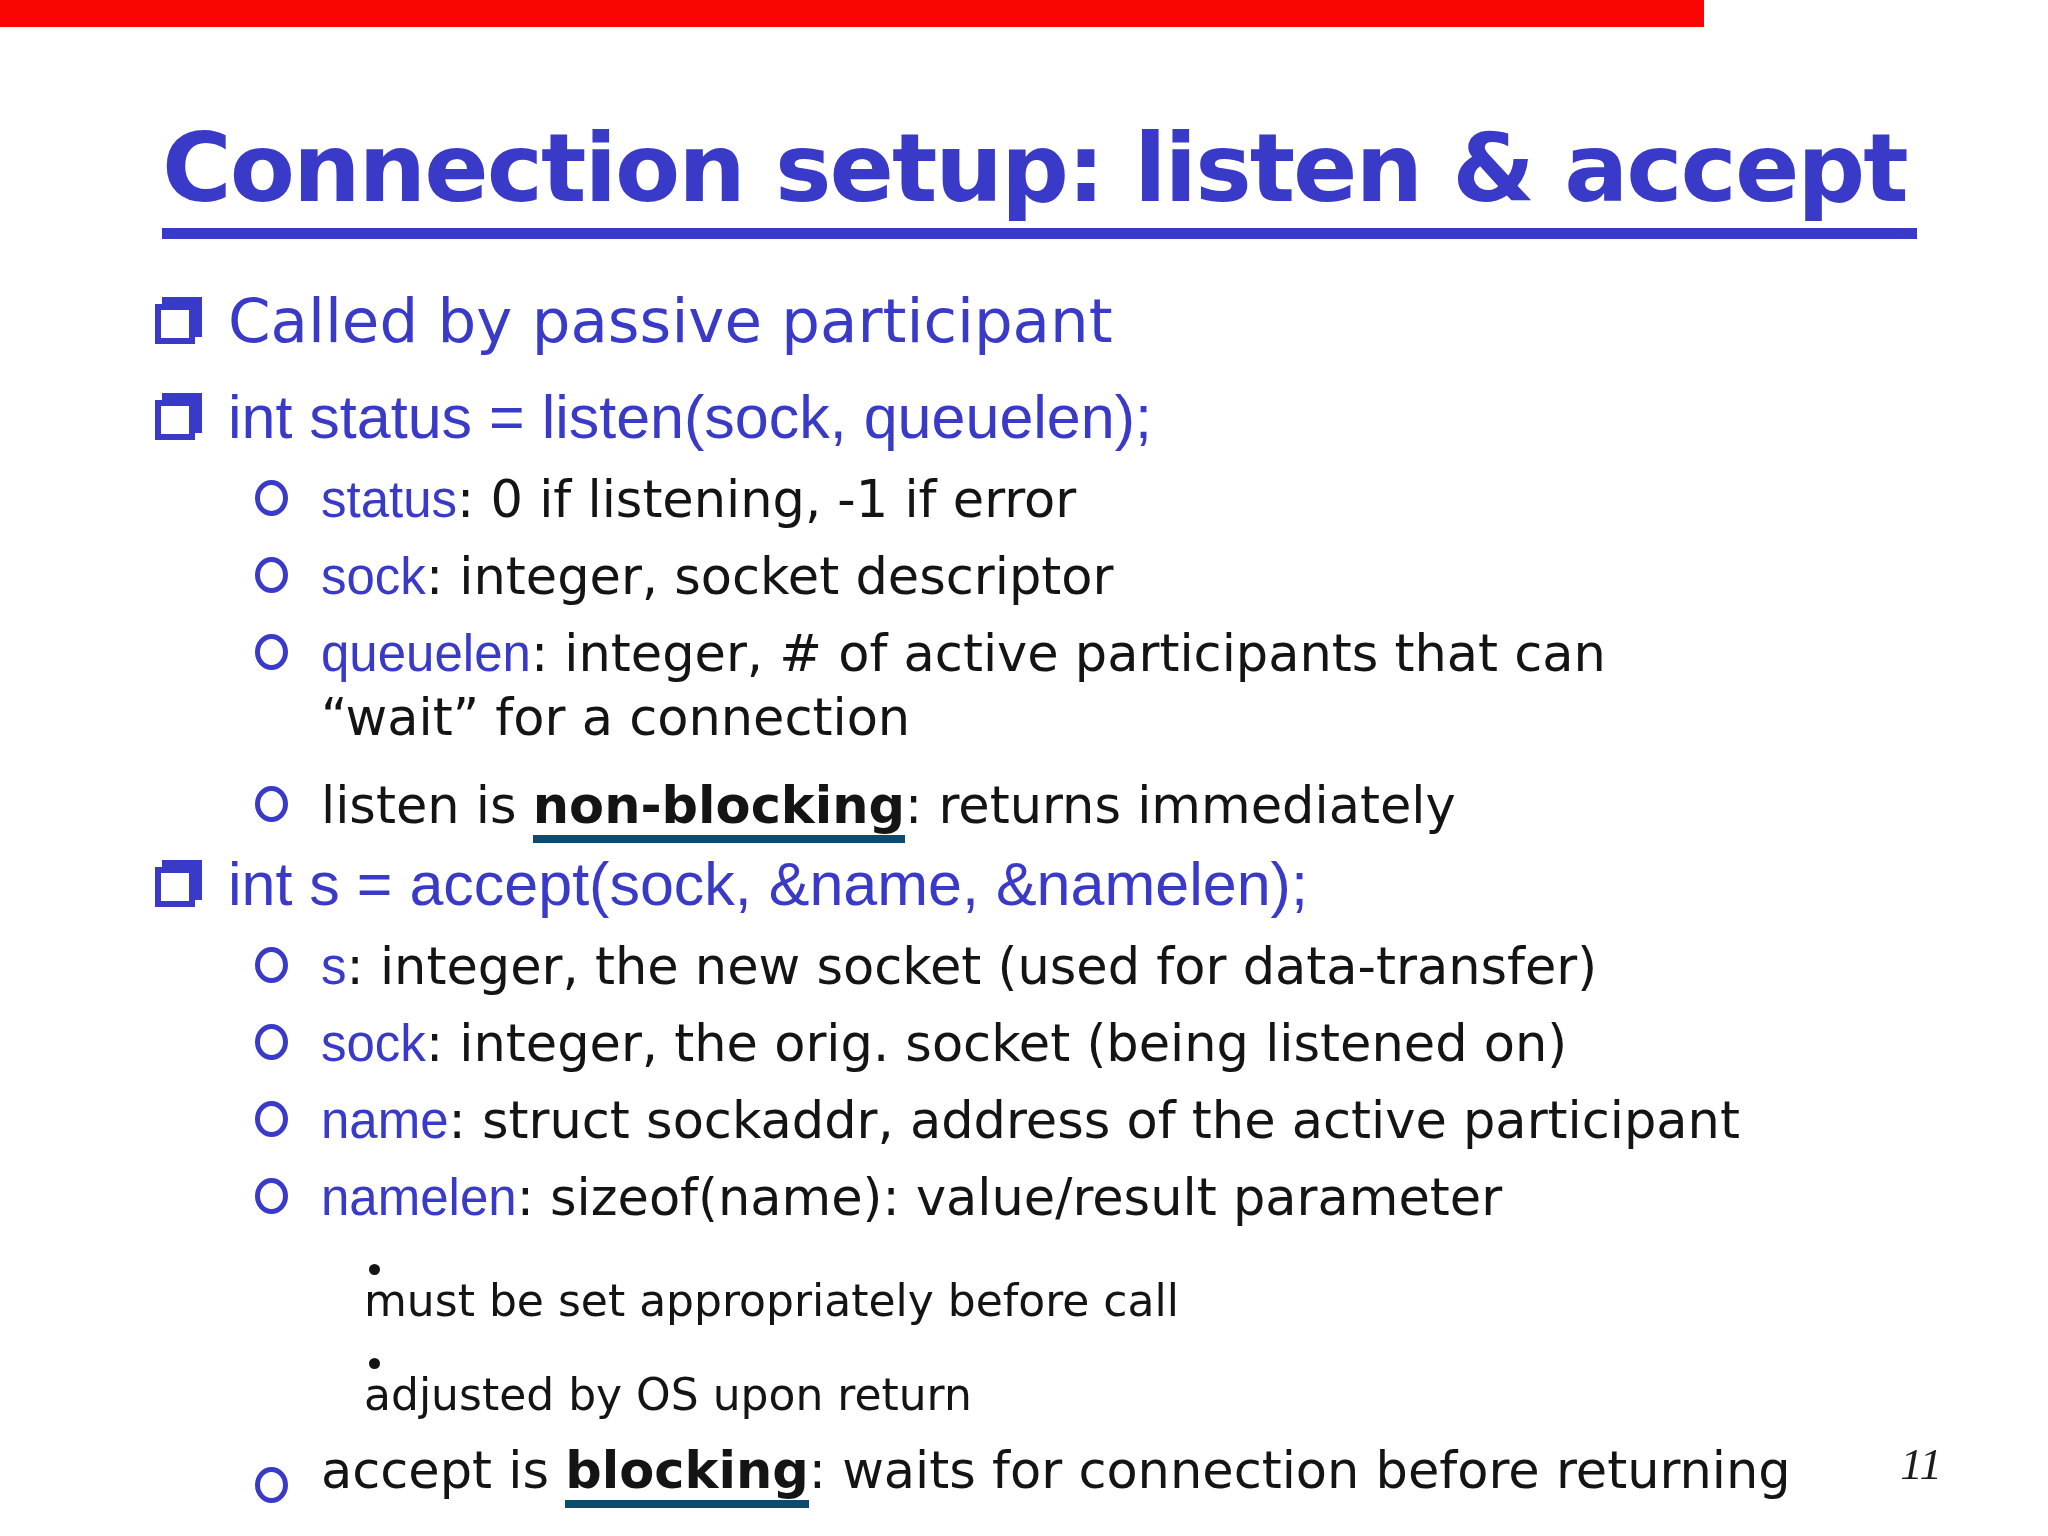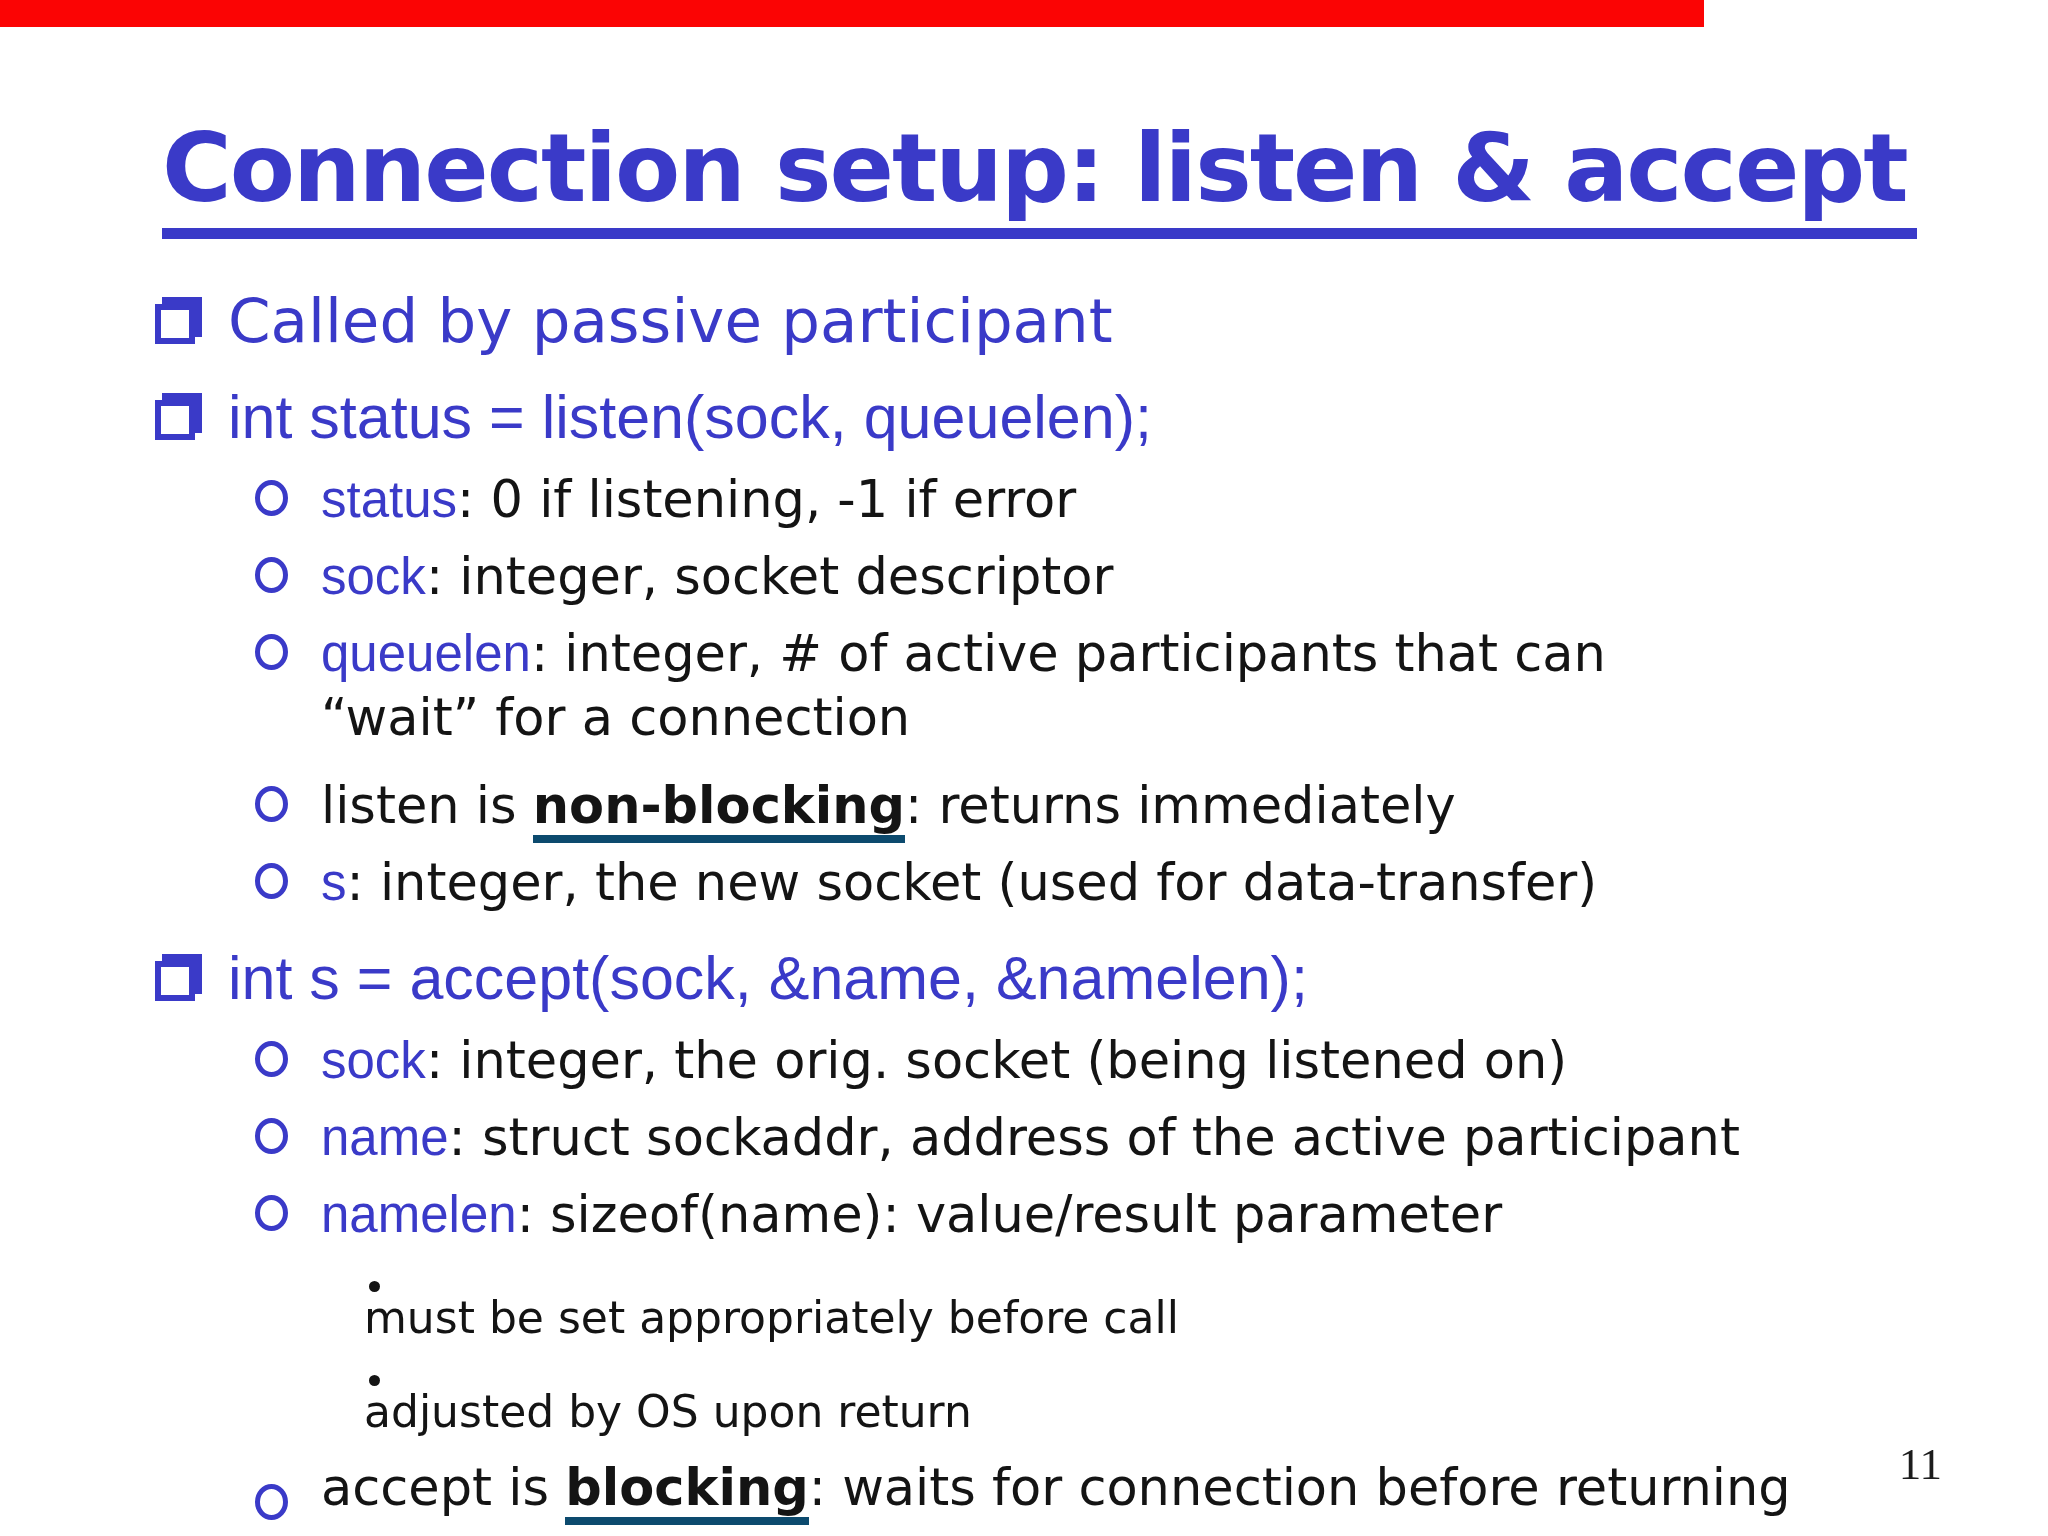--- a/index.html
+++ b/index.html
@@ -65,21 +65,21 @@
     background:#141414;
     margin-top:21px;margin-left:5px;
   }
   .c-blue{color:var(--blue);}
   .f-sans{font-family:"Liberation Sans",sans-serif;}
   .bold{font-weight:bold;}
   .uline{border-bottom:8px solid #0c4a6e;}
   .pageno{
     position:absolute;right:106px;bottom:46px;
     font-family:"Liberation Serif","DejaVu Serif",serif;
-    font-size:45px;color:#1c1c1c;
+    font-size:45px;color:#1c1c1c;font-style:italic;
   }
 </style>
 </head>
 <body>
 
 <div class="slide">
   <div class="progress" style="width: 83.2%; background: rgb(251, 4, 4);"></div>
   <h1 class="title">Connection setup: listen &amp; accept</h1>
   <div class="content">
       <div class="row lvl1">
@@ -111,31 +111,31 @@
           <span class="glyph"></span>
         </span>
         <div class="text"><span class="seg c-blue f-sans">queuelen</span><span class="seg">: integer, # of active participants that can</span><br><span class="seg">“wait” for a connection</span></div>
       </div>
       <div class="row lvl2">
         <span class="bullet b-circle">
           <span class="glyph"></span>
         </span>
         <div class="text"><span class="seg">listen is </span><span class="seg bold uline">non-blocking</span><span class="seg">: returns immediately</span></div>
       </div>
+      <div class="row lvl1">
+        <span class="bullet b-square">
+          <span class="glyph"></span>
+        </span>
+        <div class="text"><span class="seg c-blue f-sans">int s = accept(sock, &amp;name, &amp;namelen);</span></div>
+      </div>
       <div class="row lvl2">
         <span class="bullet b-circle">
           <span class="glyph"></span>
         </span>
         <div class="text"><span class="seg c-blue f-sans">s</span><span class="seg">: integer, the new socket (used for data-transfer)</span></div>
-      </div>
-      <div class="row lvl1">
-        <span class="bullet b-square">
-          <span class="glyph"></span>
-        </span>
-        <div class="text"><span class="seg c-blue f-sans">int s = accept(sock, &amp;name, &amp;namelen);</span></div>
       </div>
       <div class="row lvl2">
         <span class="bullet b-circle">
           <span class="glyph"></span>
         </span>
         <div class="text"><span class="seg c-blue f-sans">sock</span><span class="seg">: integer, the orig. socket (being listened on)</span></div>
       </div>
       <div class="row lvl2">
         <span class="bullet b-circle">
           <span class="glyph"></span>

